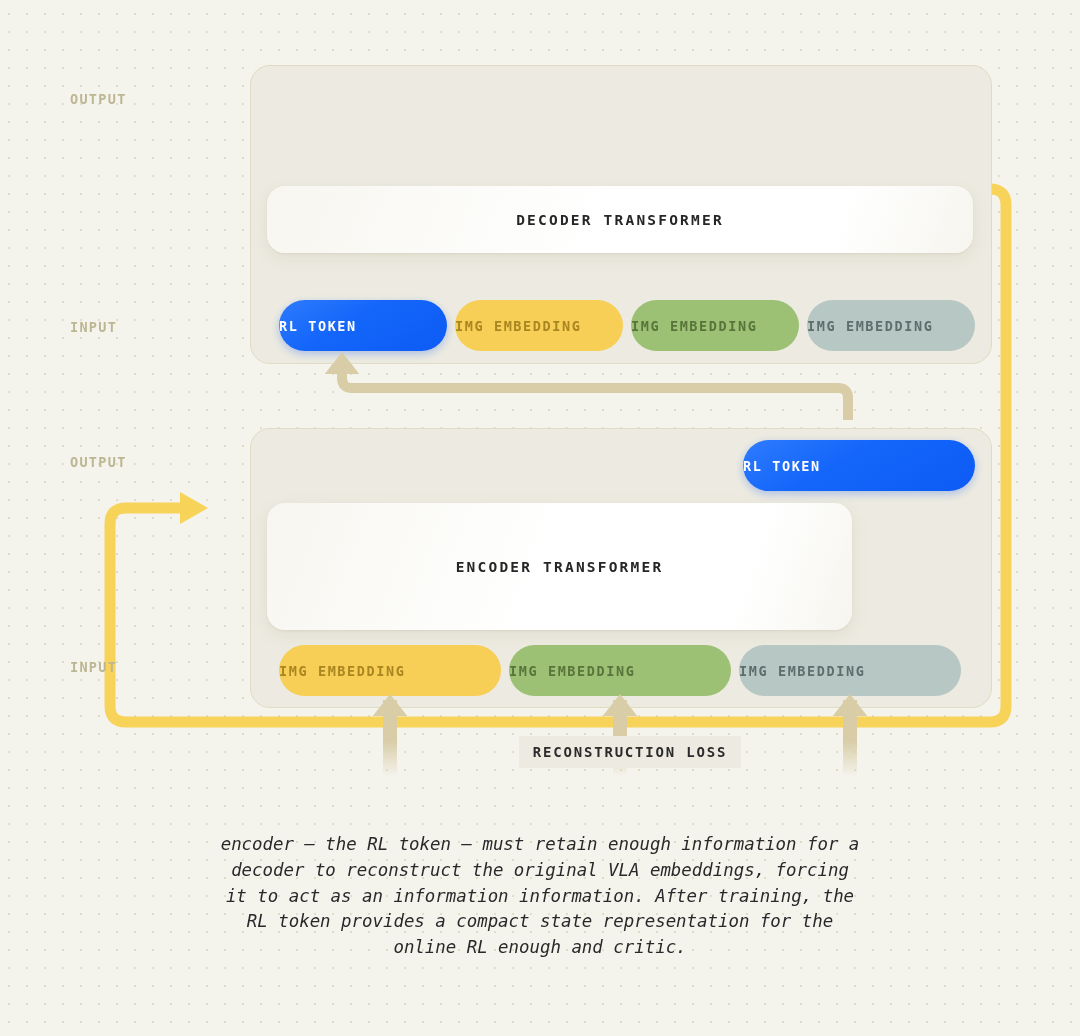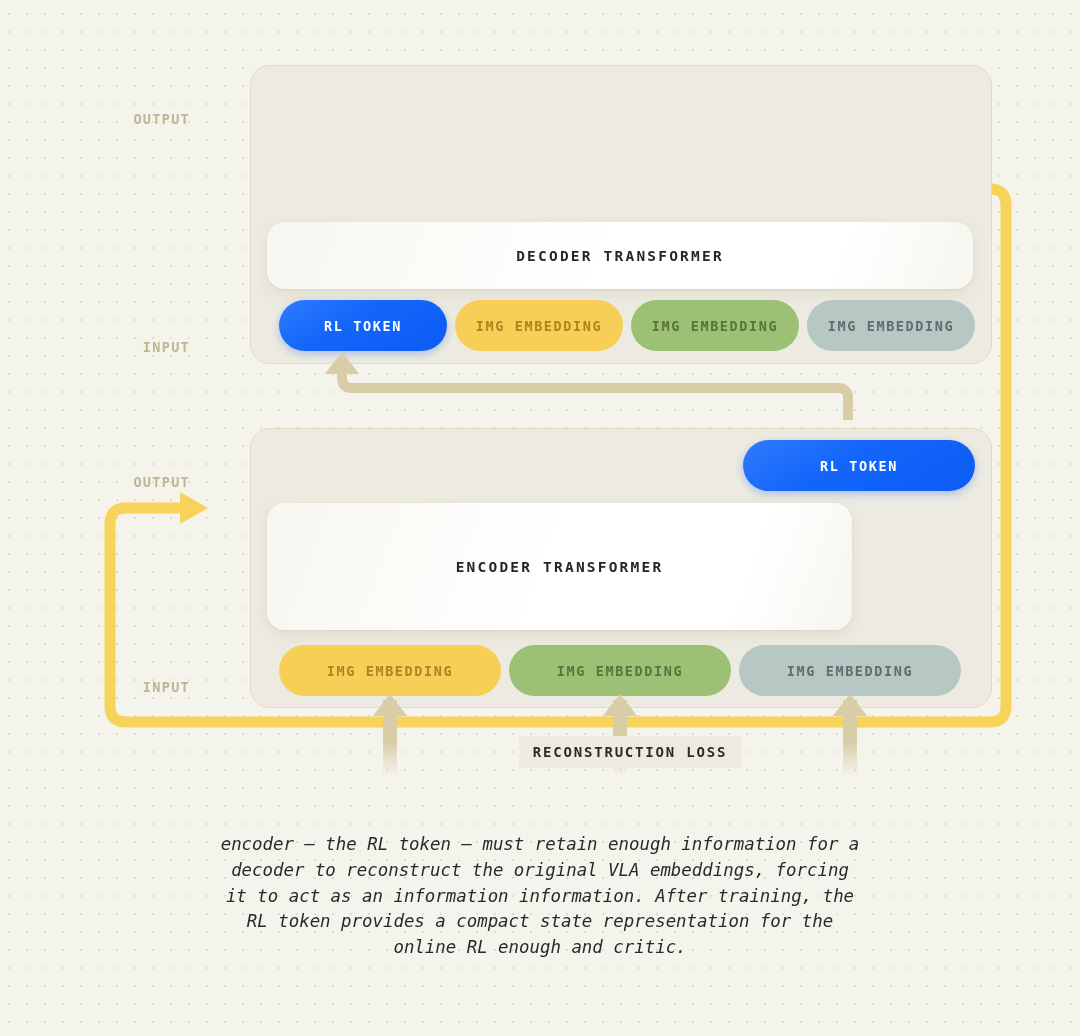--- a/index.html
+++ b/index.html
@@ -37,24 +37,23 @@
   #conn-under { z-index: 1; }
   #conn-over  { z-index: 5; }
 
   
   .side-label {
     position: absolute;
     font-size: 13.5px;
     font-weight: 700;
     letter-spacing: 1.3px;
     color: #bdb692;
-    text-align: right;
+    text-align: left;
     width: 120px;
     z-index: 4;
-    margin-top: 20px;
   }
 
   
   .panel {
     position: absolute;
     background: #edebe1;
     border: 1.5px solid #e0dbc2;
     border-radius: 20px;
     z-index: 2;
   }
@@ -77,21 +76,20 @@
     color: #262626;
     white-space: nowrap;
   }
 
   
   .pill {
     position: absolute;
     border-radius: 999px;
     display: flex;
     align-items: center;
-    justify-content: center;
     font-size: 13.5px;
     font-weight: 700;
     letter-spacing: 1.6px;
     white-space: nowrap;
     z-index: 4;
   }
   .pill-blue {
     background: linear-gradient(150deg, #2f7bfd 0%, #1466fa 42%, #0c5bf5 100%);
     color: #ffffff;
     box-shadow: 0 3px 9px rgba(20,90,240,.30);
@@ -186,21 +184,21 @@
       <rect x="843" y="712" width="14" height="64" fill="url(#tanFade)"></rect>
       <polygon points="833,716 850,694 867,716" fill="#d8cda7"></polygon>
     </g>
   </svg>
 
   <div class="side-label" style="left:70px; top:91px;">OUTPUT</div>
   <div class="side-label" style="left:70px; top:319px;">INPUT</div>
 
   <div class="panel" style="left:250px; top:65px; width:740px; height:297px;"></div>
 
-  <div class="transformer" style="left:267px; top:186px; width:706px; height:67px;margin-top:36px;">
+  <div class="transformer" style="left:267px; top:186px; width:706px; height:67px;">
     <span class="transformer-label">DECODER TRANSFORMER</span>
   </div>
 
   <div class="pill pill-blue" style="left:279px; top:300px; width:168px; height:51px;">
     <span>RL TOKEN</span>
   </div>
   <div class="pill pill-yellow" style="left:455px; top:300px; width:168px; height:51px;">
     <span>IMG EMBEDDING</span>
   </div>
   <div class="pill pill-green" style="left:631px; top:300px; width:168px; height:51px;">

